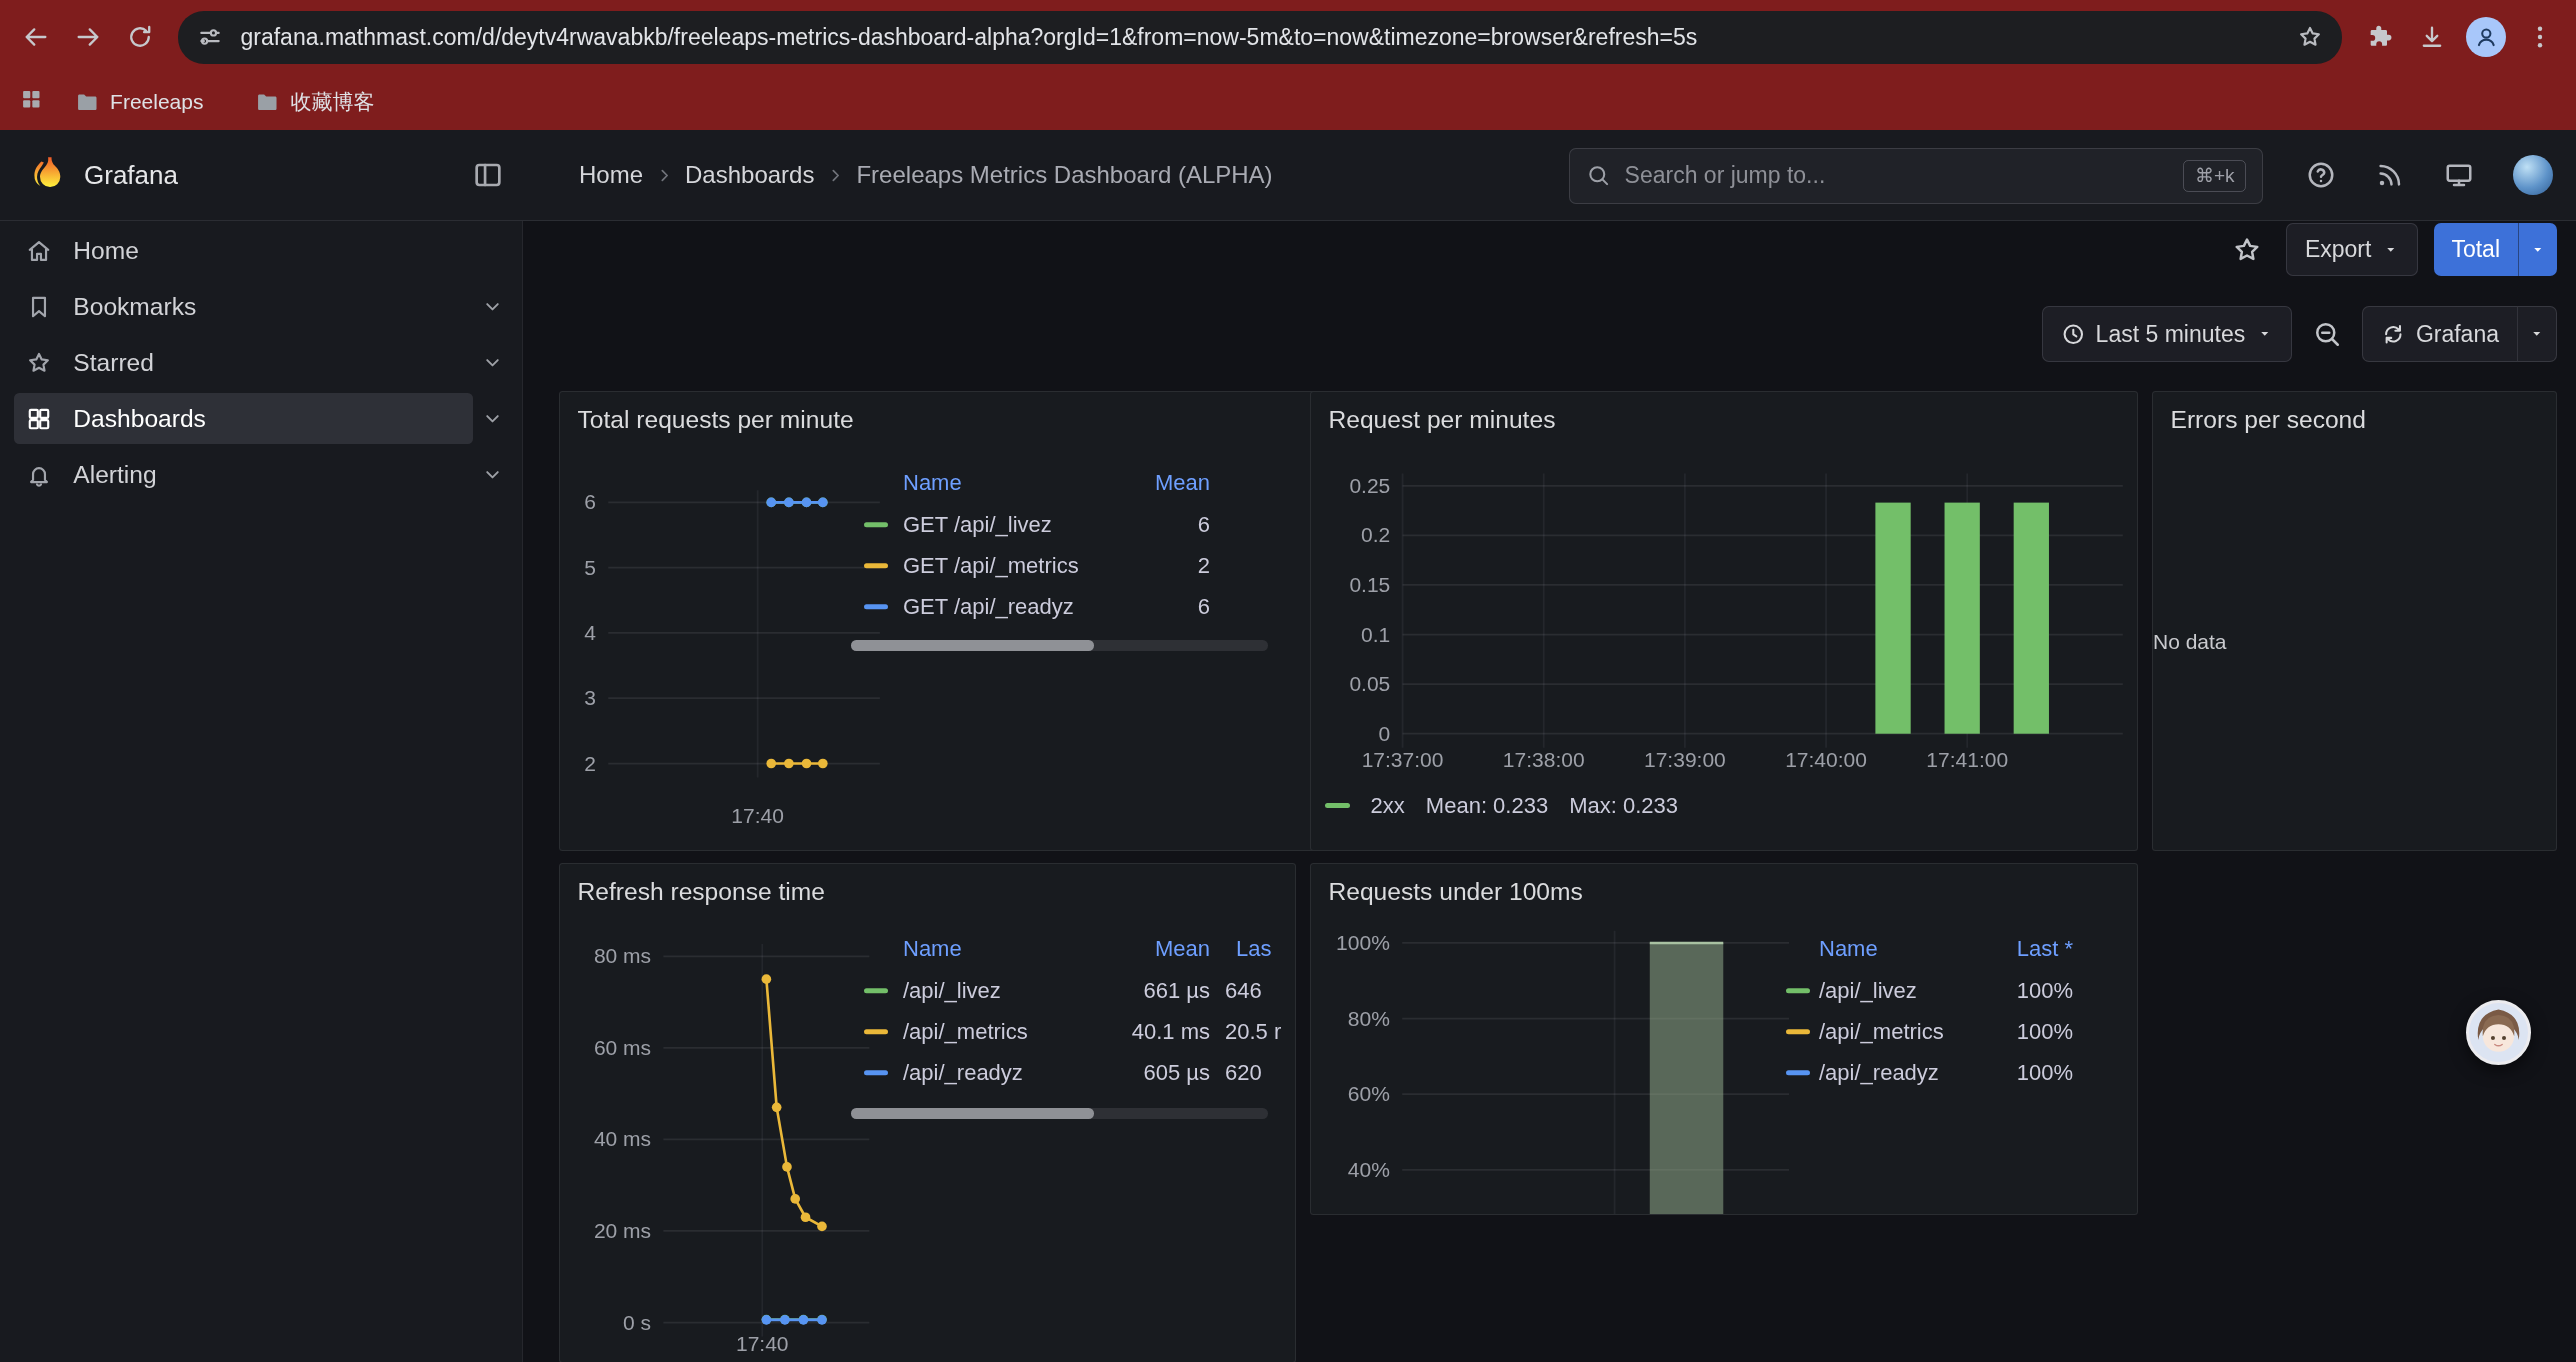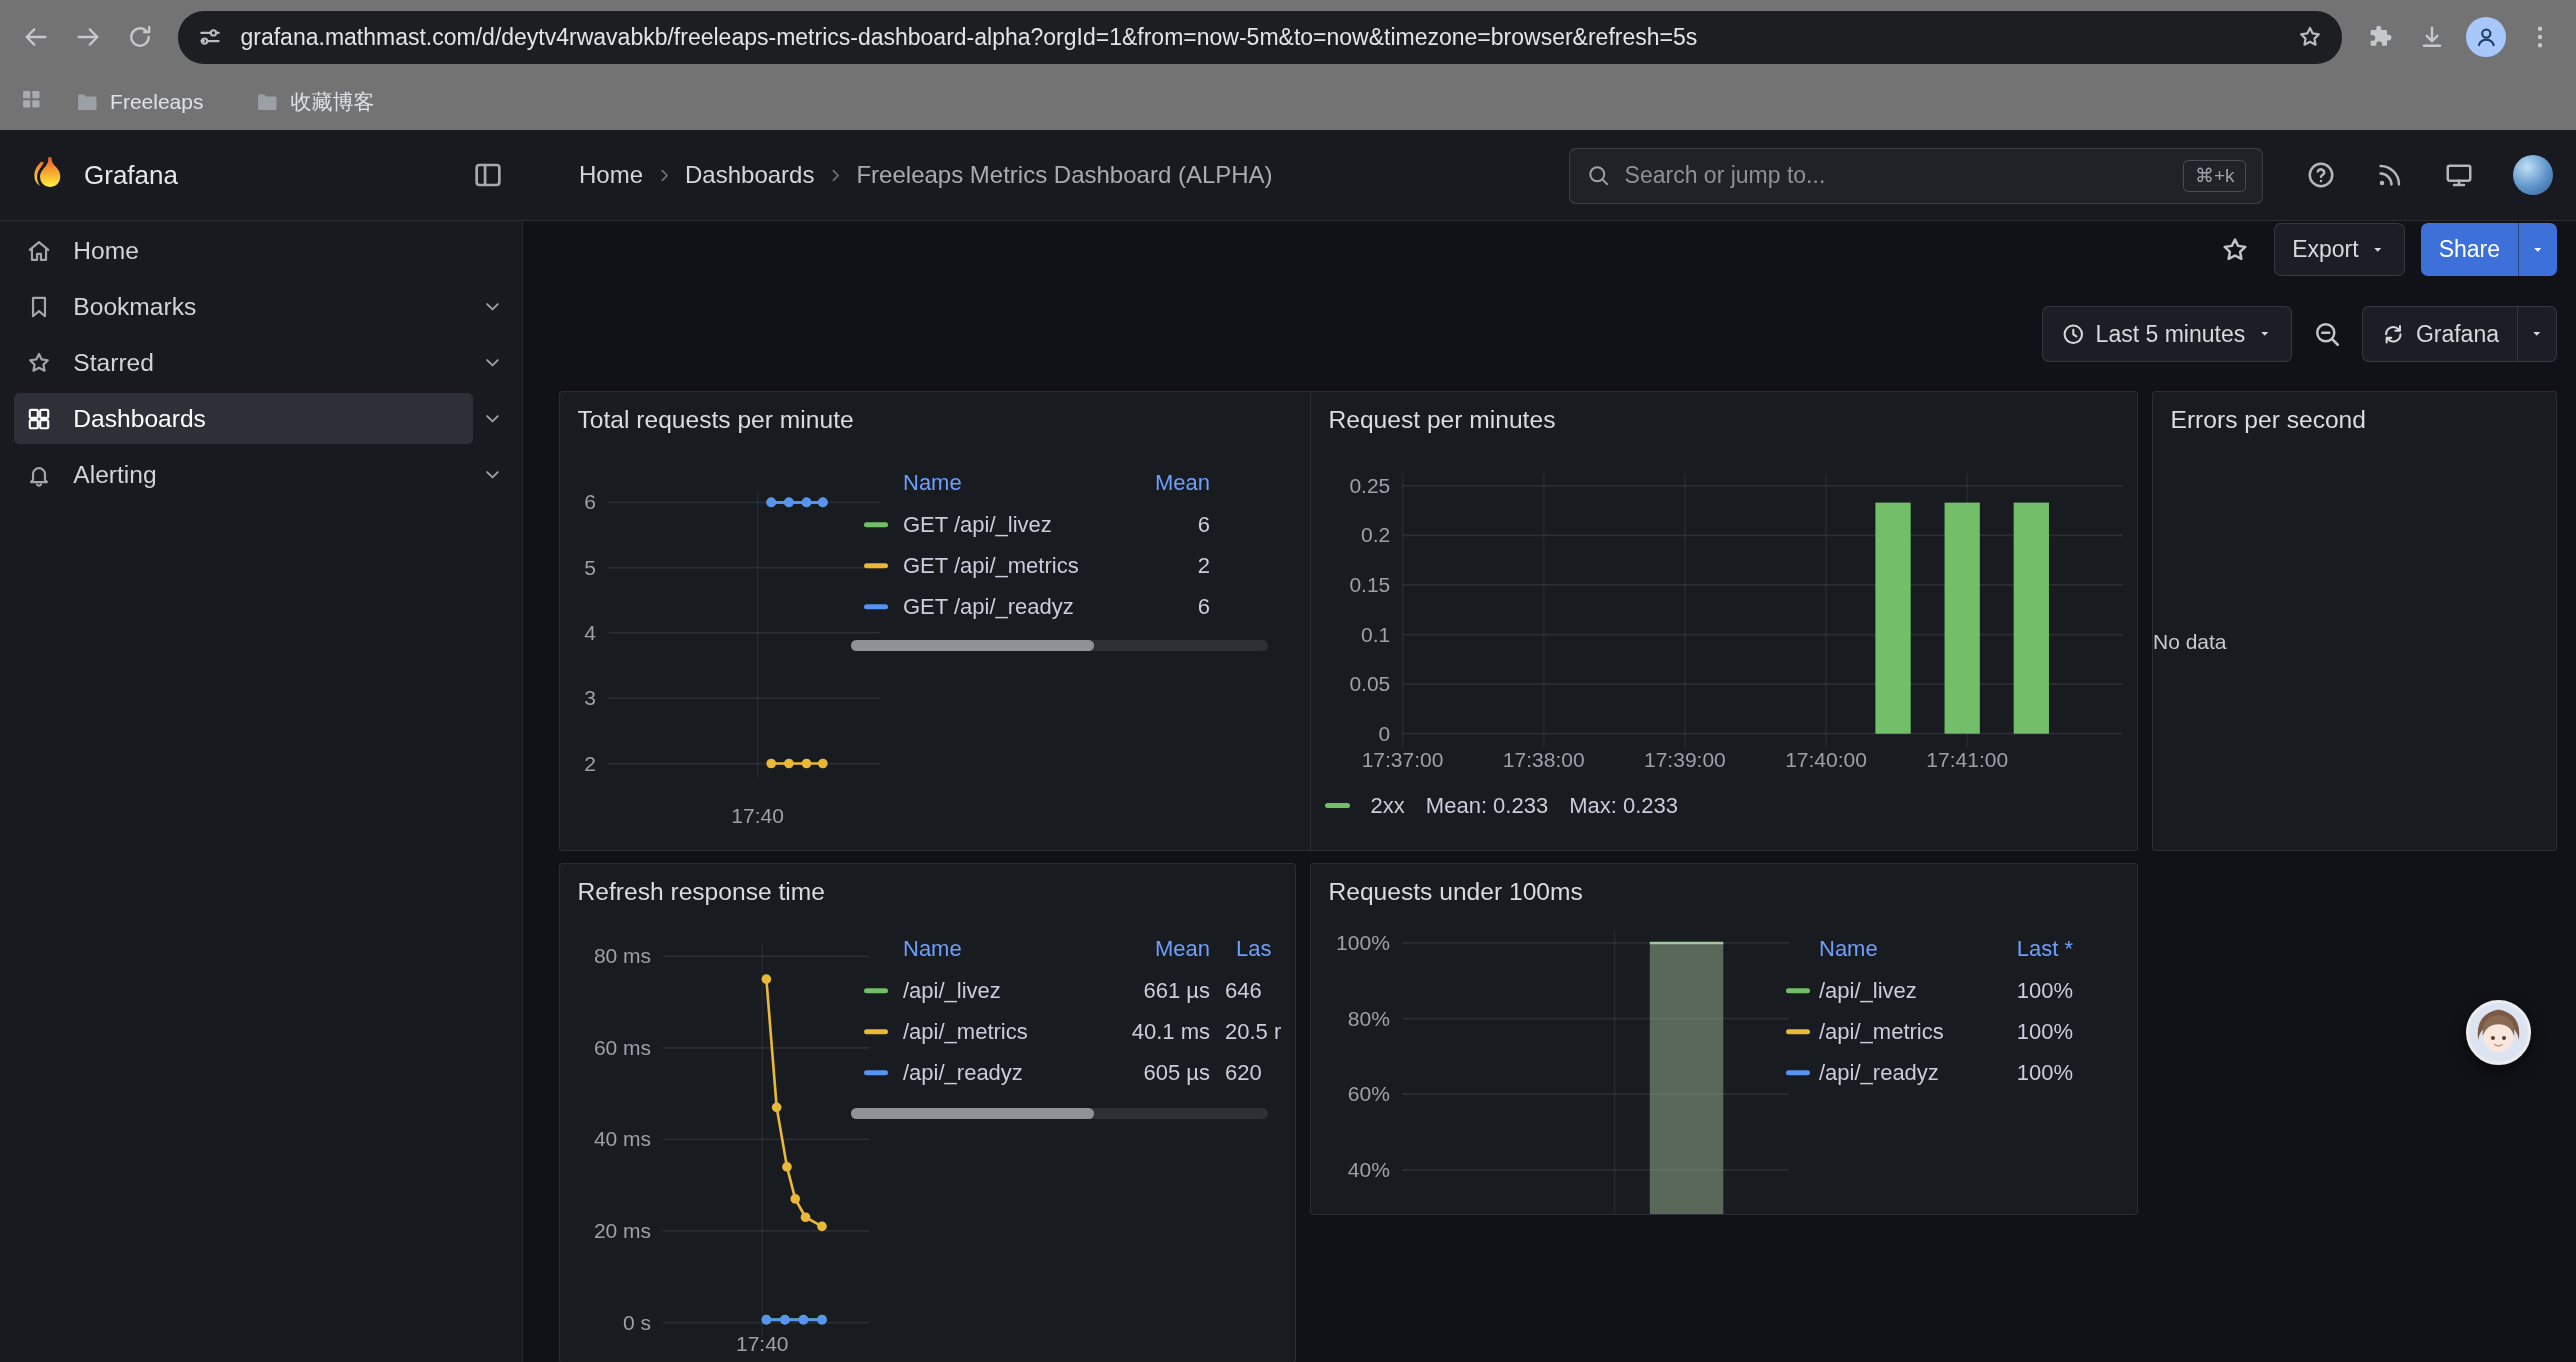--- a/index.html
+++ b/index.html
@@ -2,21 +2,21 @@
 <html style="font-size:14px"><head>
 <meta charset="utf-8">
 <style>
   *{margin:0;padding:0;box-sizing:border-box;}
   html,body{width:2576px;height:1363px;overflow:hidden;background:#111217;
     font-family:"Liberation Sans",sans-serif;color:#D8D9DA;}
   body{position:relative;}
   button{background:none;border:none;font:inherit;color:inherit;padding:0;}
 
   
-  .chrome{position:absolute;left:0;top:0;width:100%;height:130px;background:#737373;}
+  .chrome{position:absolute;left:0;top:0;width:100%;height:130px;background:#7f1d1d;}
   .chrome-row1{height:74px;display:flex;align-items:center;padding:0 12.3px;gap:5.3px;}
   .nav-btn{width:47px;height:47px;border-radius:50%;display:flex;align-items:center;justify-content:center;color:#C6C8CC;flex:0 0 auto;}
   .nav-btn svg{width:28px;height:28px;}
   .omnibox{flex:1;height:53px;background:#1D1E21;border-radius:26px;display:flex;align-items:center;padding:0 19px;margin:0 8.8px;min-width:0;}
   .omni-icon{width:26px;height:26px;color:#B9BBC0;flex:0 0 auto;display:flex;}
   .omni-icon svg{width:26px;height:26px;}
   .omni-url{flex:1;margin:0 17.5px;font-size:23px;color:#E2E4E8;white-space:nowrap;overflow:hidden;}
   .chrome-avatar{width:40px;height:40px;border-radius:50%;background:#A8C7FA;color:#1E3A5F;display:flex;align-items:center;justify-content:center;flex:0 0 auto;margin:0 5.3px;}
   .chrome-avatar svg{width:24.6px;height:24.6px;}
   .chrome-row2{height:56px;display:flex;align-items:center;padding:0 19px;gap:26px;}
@@ -356,21 +356,21 @@
   <button class="btn secondary">
     <span>Export</span>
     <span class="caret">
         <svg viewBox="0 0 24 24" fill="none" stroke="currentColor" stroke-width="2" stroke-linecap="round" stroke-linejoin="round">
           <path d="M7.2 9.6h9.6L12 14.8z" fill="currentColor" stroke="none"></path>
         </svg>
       </span>
   </button>
   <div class="share-group">
     <button class="btn primary">
-      <span>Share</span>
+      <span>Total</span>
     </button>
     <button class="caret-seg">
         <svg viewBox="0 0 24 24" fill="none" stroke="currentColor" stroke-width="2" stroke-linecap="round" stroke-linejoin="round">
           <path d="M7.2 9.6h9.6L12 14.8z" fill="currentColor" stroke="none"></path>
         </svg>
       </button>
   </div>
 </div>
 
 <div class="time-toolbar">

